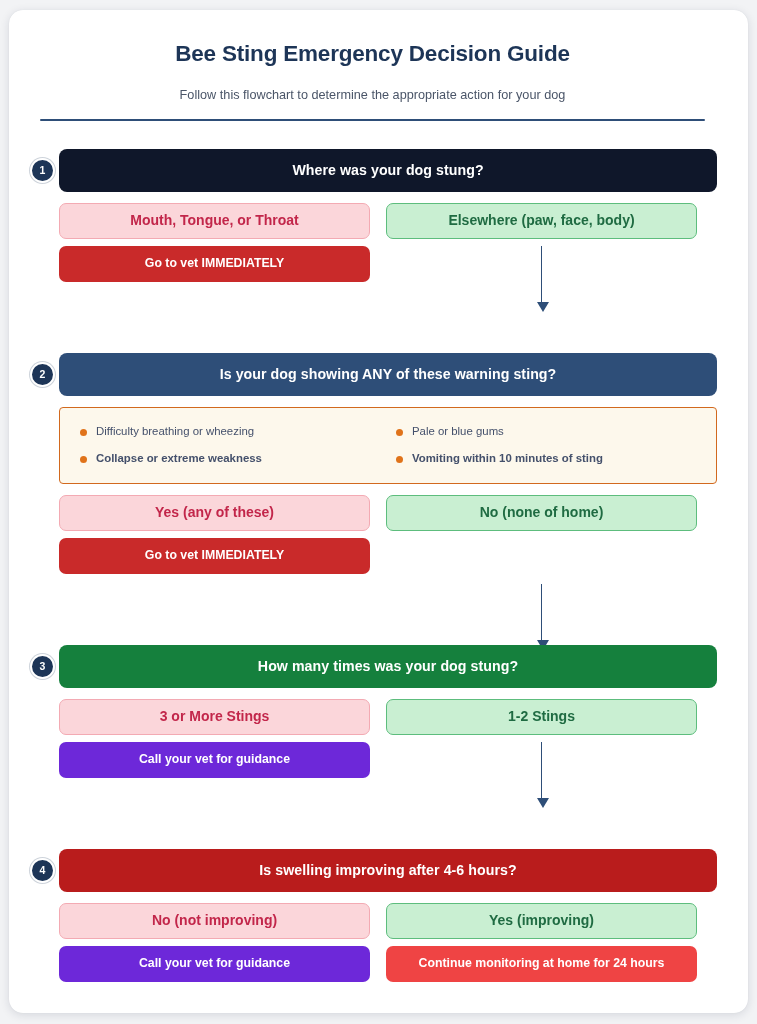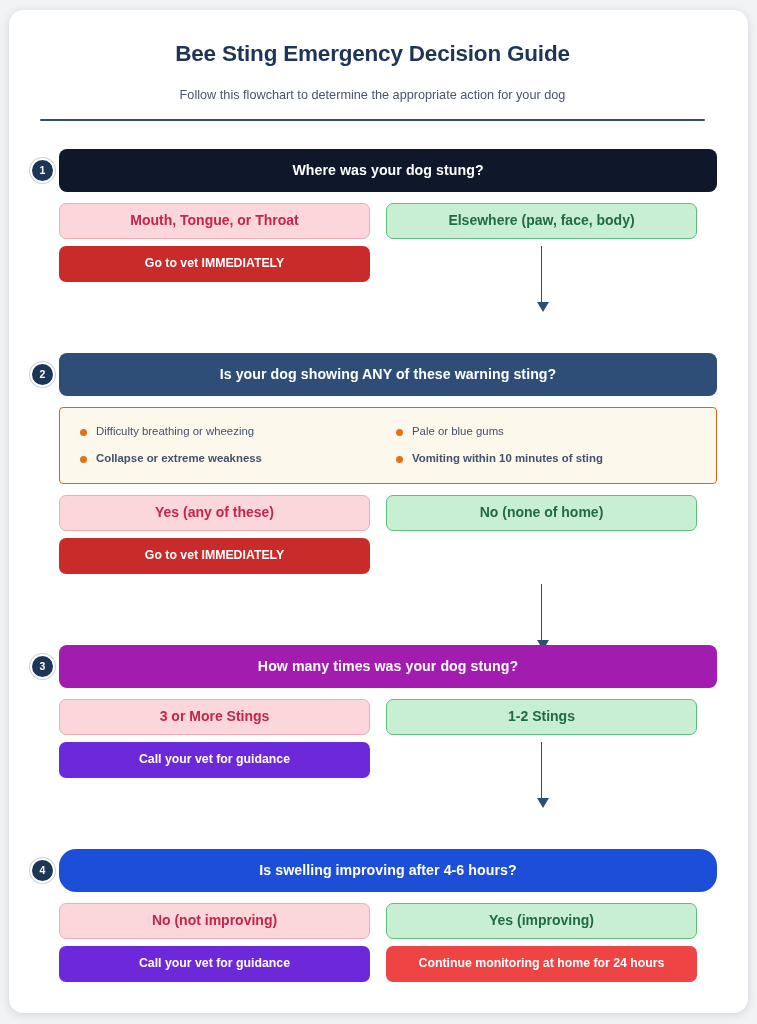--- a/index.html
+++ b/index.html
@@ -281,41 +281,41 @@
       <div class="arrow" style="top:231px; left:358px; width:311px; height:66px;">
         <div class="arrow-inner">
           <div class="arrow-line" style="height:56px;"></div>
           <div class="arrow-head"></div>
         </div>
       </div>
     </div>
 
     <div class="step" style="margin-top:71px;">
       <div class="badge">3</div>
-      <div class="step-head" style="background:#a21caf;">How many times was your dog stung?</div>
+      <div class="step-head" style="background:#15803d;">How many times was your dog stung?</div>
       <div class="branches">
         <div class="branch">
           <div class="opt danger">3 or More Stings</div>
           <div class="action amber">Call your vet for guidance</div>
         </div>
         <div class="branch">
           <div class="opt safe">1-2 Stings</div>
         </div>
       </div>
       <div class="arrow" style="top:97px; left:358px; width:311px; height:66px;">
         <div class="arrow-inner">
           <div class="arrow-line" style="height:56px;"></div>
           <div class="arrow-head"></div>
         </div>
       </div>
     </div>
 
     <div class="step" style="margin-top:71px;">
       <div class="badge">4</div>
-      <div class="step-head" style="background:#1d4ed8;border-radius:17px;">Is swelling improving after 4-6 hours?</div>
+      <div class="step-head" style="background:#b91c1c;">Is swelling improving after 4-6 hours?</div>
       <div class="branches">
         <div class="branch">
           <div class="opt danger">No (not improving)</div>
           <div class="action amber">Call your vet for guidance</div>
         </div>
         <div class="branch">
           <div class="opt safe">Yes (improving)</div>
           <div class="action green">Continue monitoring at home for 24 hours</div>
         </div>
       </div>

